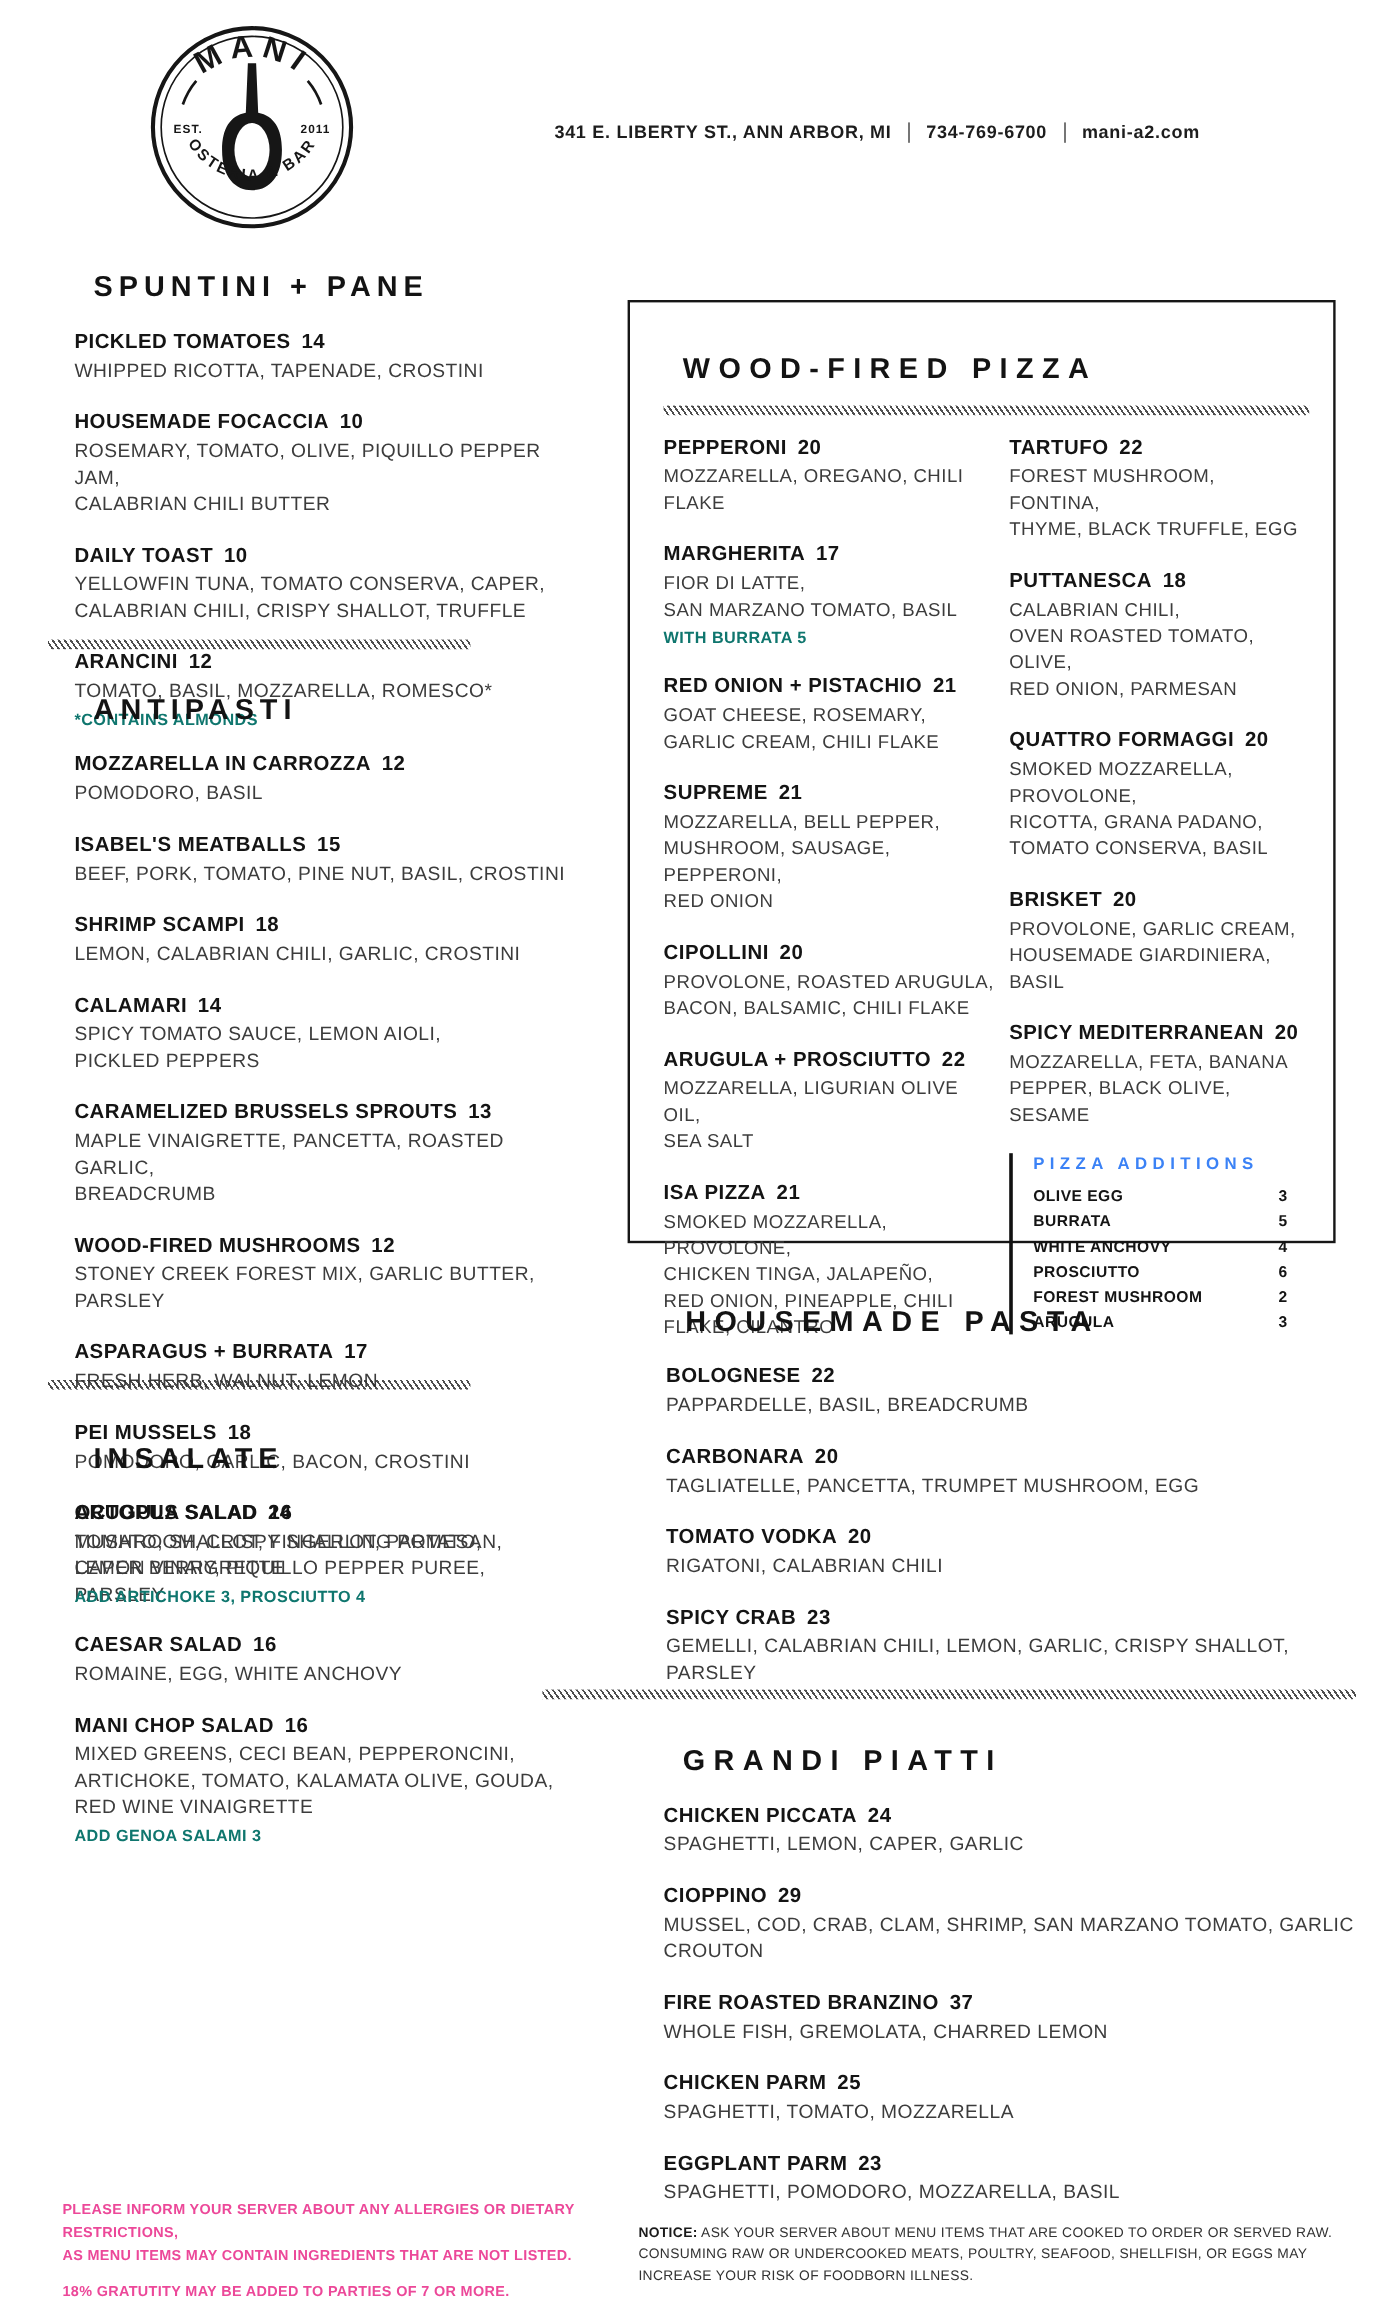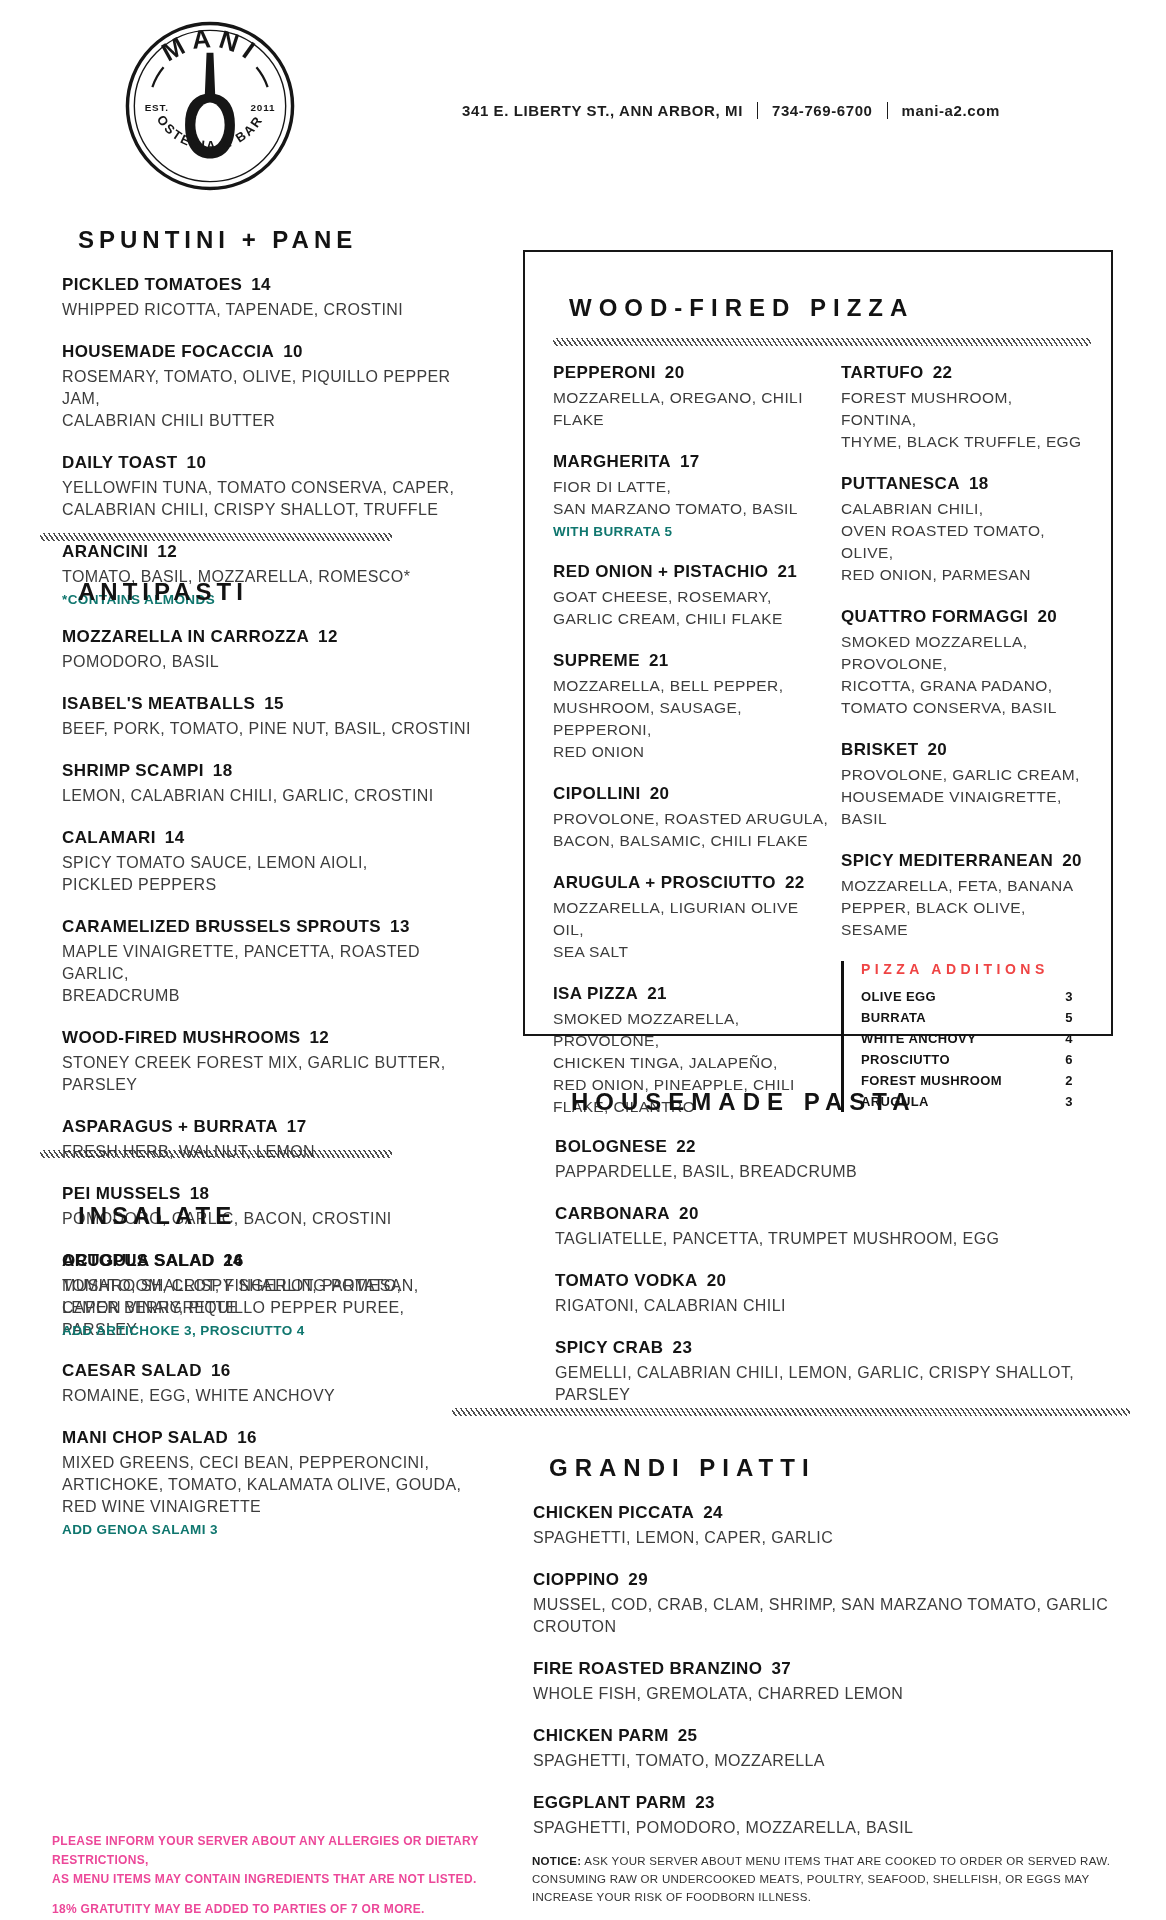--- a/index.html
+++ b/index.html
@@ -39,21 +39,21 @@
   .pizza-box { border:2px solid #161616; box-sizing:border-box;
     padding:26px 20px 0 28px; }
   .pz-cols { display:flex; gap:10px; margin-top:16px; }
   .pz-col-l { width:278px; flex:0 0 278px; }
   .pz-col-r { flex:1; }
   .pz-cols .idesc { font-size:15.5px; line-height:22px; }
   .pizza-box .hatch { margin-top:12px; }
 
   
   .additions { border-left:3px solid #111; padding-left:17px; margin-top:16px; width:212px; }
-  .add-title { font-size:14px; font-weight:800; letter-spacing:4.5px; color:#ef4444; margin-bottom:9px; }
+  .add-title { font-size:14px; font-weight:800; letter-spacing:4.5px; color:#3b82f6; margin-bottom:9px; }
   .add-row { display:flex; justify-content:space-between; font-size:13px; font-weight:800;
     letter-spacing:.4px; line-height:21px; color:#141414; }
 
   
   .foot-left { font-size:12px; font-weight:700; letter-spacing:.3px; color:#ec4899; line-height:19px; }
   .foot-grat { margin-top:11px; }
   .foot-right { font-size:11.5px; color:#333; letter-spacing:.3px; line-height:18px; }
   .foot-right b { color:#1a1a1a; }
 
   svg text { font-family:"Liberation Sans", sans-serif; }
@@ -261,21 +261,21 @@
       </div>
       <div class="item">
         <div class="ihead"><span>QUATTRO FORMAGGI</span><span class="iprice">20</span></div>
         <div class="idesc">SMOKED MOZZARELLA, PROVOLONE,
 RICOTTA, GRANA PADANO,
 TOMATO CONSERVA, BASIL</div>
       </div>
       <div class="item">
         <div class="ihead"><span>BRISKET</span><span class="iprice">20</span></div>
         <div class="idesc">PROVOLONE, GARLIC CREAM,
-HOUSEMADE VINAIGRETTE, BASIL</div>
+HOUSEMADE GIARDINIERA, BASIL</div>
       </div>
       <div class="item">
         <div class="ihead"><span>SPICY MEDITERRANEAN</span><span class="iprice">20</span></div>
         <div class="idesc">MOZZARELLA, FETA, BANANA
 PEPPER, BLACK OLIVE, SESAME</div>
       </div>
       <div class="additions">
         <div class="add-title">PIZZA ADDITIONS</div>
         <div class="add-row">
             <span>OLIVE EGG</span>
@@ -323,21 +323,21 @@
     </div>
     <div class="item">
       <div class="ihead"><span>SPICY CRAB</span><span class="iprice">23</span></div>
       <div class="idesc">GEMELLI, CALABRIAN CHILI, LEMON, GARLIC, CRISPY SHALLOT, PARSLEY</div>
     </div>
   </div>
 </section>
 
 <div class="abs hatch" style="left:452px; top:1408px; width:678px;"></div>
 
-<section class="abs" style="left:533px; top:1438px; width:590px;">
+<section class="abs" style="left:553px; top:1438px; width:590px;">
   <h2 class="sec-title wide">GRANDI PIATTI</h2>
   <div class="items">
     <div class="item">
       <div class="ihead"><span>CHICKEN PICCATA</span><span class="iprice">24</span></div>
       <div class="idesc">SPAGHETTI, LEMON, CAPER, GARLIC</div>
     </div>
     <div class="item">
       <div class="ihead"><span>CIOPPINO</span><span class="iprice">29</span></div>
       <div class="idesc">MUSSEL, COD, CRAB, CLAM, SHRIMP, SAN MARZANO TOMATO, GARLIC CROUTON</div>
     </div>

